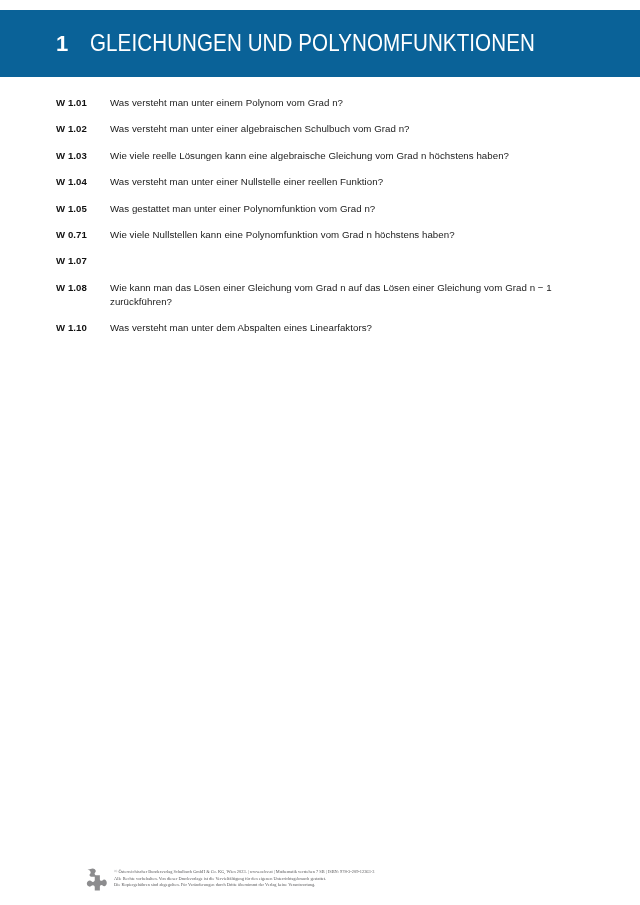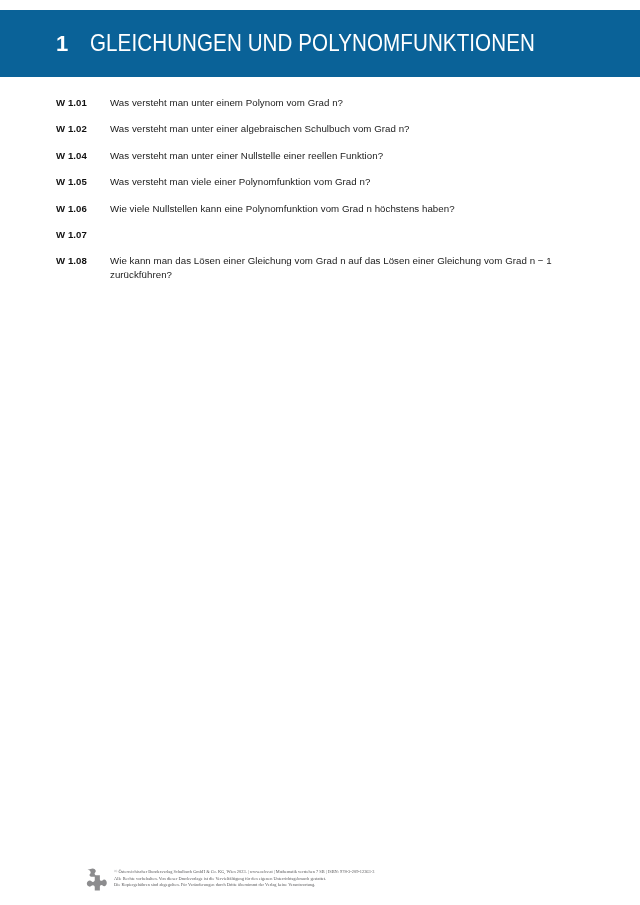--- a/index.html
+++ b/index.html
@@ -141,46 +141,54 @@
     <div class="question-row">
       <div class="q-label">W 1.01</div>
       <div class="q-text">Was versteht man unter einem Polynom vom Grad n?</div>
     </div>
 
     <div class="question-row">
       <div class="q-label">W 1.02</div>
       <div class="q-text">Was versteht man unter einer algebraischen Schulbuch vom Grad n?</div>
     </div>
 
+    <div class="question-row">
+      <div class="q-label">W 1.03</div>
+      <div class="q-text">Wie viele reelle Lösungen kann eine algebraische Gleichung vom Grad n höchstens haben?</div>
+    </div>
 
     <div class="question-row">
       <div class="q-label">W 1.04</div>
       <div class="q-text">Was versteht man unter einer Nullstelle einer reellen Funktion?</div>
     </div>
 
     <div class="question-row">
       <div class="q-label">W 1.05</div>
-      <div class="q-text">Was versteht man viele einer Polynomfunktion vom Grad n?</div>
-    </div>
-
-    <div class="question-row">
-      <div class="q-label">W 1.06</div>
+      <div class="q-text">Was gestattet man unter einer Polynomfunktion vom Grad n?</div>
+    </div>
+
+    <div class="question-row">
+      <div class="q-label">W 0.71</div>
       <div class="q-text">Wie viele Nullstellen kann eine Polynomfunktion vom Grad n höchstens haben?</div>
     </div>
 
     <div class="question-row">
       <div class="q-label">W 1.07</div>
     </div>
 
     <div class="question-row">
       <div class="q-label">W 1.08</div>
       <div class="q-text">Wie kann man das Lösen einer Gleichung vom Grad n auf das Lösen einer Gleichung vom Grad n − 1 zurückführen?</div>
     </div>
 
 
+    <div class="question-row">
+      <div class="q-label">W 1.10</div>
+      <div class="q-text">Was versteht man unter dem Abspalten eines Linearfaktors?</div>
+    </div>
 
   </div>
 
   <div class="footer">
 
     <svg class="footer-logo" viewBox="0 0 64 64">
       <g fill="#8c8c8e">
         <path d="M30 6 c4.4 0 8 3 8 6.6 0 1.6 -0.7 2.6 -1.6 3.6 -0.8 0.9 -1.4 1.8 -1.4 3 0 2.2 1.9 3.8 4.2 3.8 l8.8 0 0 9.4 c0 2.3 1.7 4.2 3.9 4.2 1.2 0 2.1 -0.6 3 -1.5 1 -1 2 -1.7 3.6 -1.7 3.6 0 6.5 3.7 6.5 8.2 0 4.5 -2.9 8.2 -6.5 8.2 -1.6 0 -2.6 -0.7 -3.6 -1.7 -0.9 -0.9 -1.8 -1.5 -3 -1.5 -2.2 0 -3.9 1.9 -3.9 4.2 l0 9.4 -12.6 0 0 -8.4 c0 -2.6 -2 -4.6 -4.6 -4.6 -1.4 0 -2.4 0.7 -3.4 1.7 -1.1 1.1 -2.2 1.9 -4.1 1.9 -4.1 0 -7.4 -3.4 -7.4 -7.6 0 -4.2 3.3 -7.6 7.4 -7.6 1.9 0 3 0.8 4.1 1.9 1 1 2 1.7 3.4 1.7 2.6 0 4.6 -2 4.6 -4.6 l0 -8.4 -8.8 0 c-2.3 0 -4.2 -1.6 -4.2 -3.8 0 -1.2 0.6 -2.1 1.4 -3 0.9 -1 1.6 -2 1.6 -3.6 0 -3.6 -3.6 -6.6 -8 -6.6 z" transform="translate(-4,0)"></path>
       </g>
     </svg>

